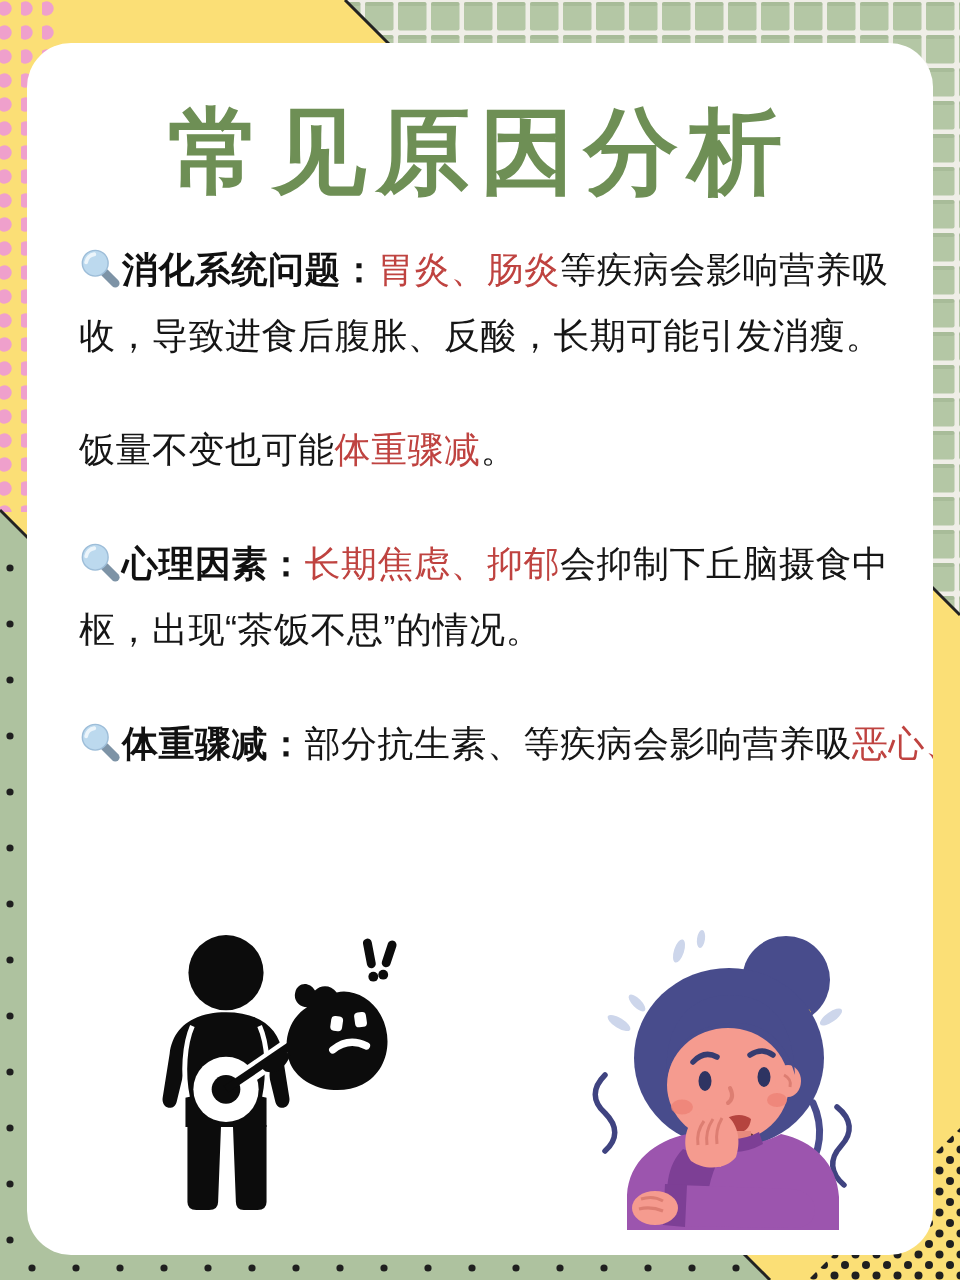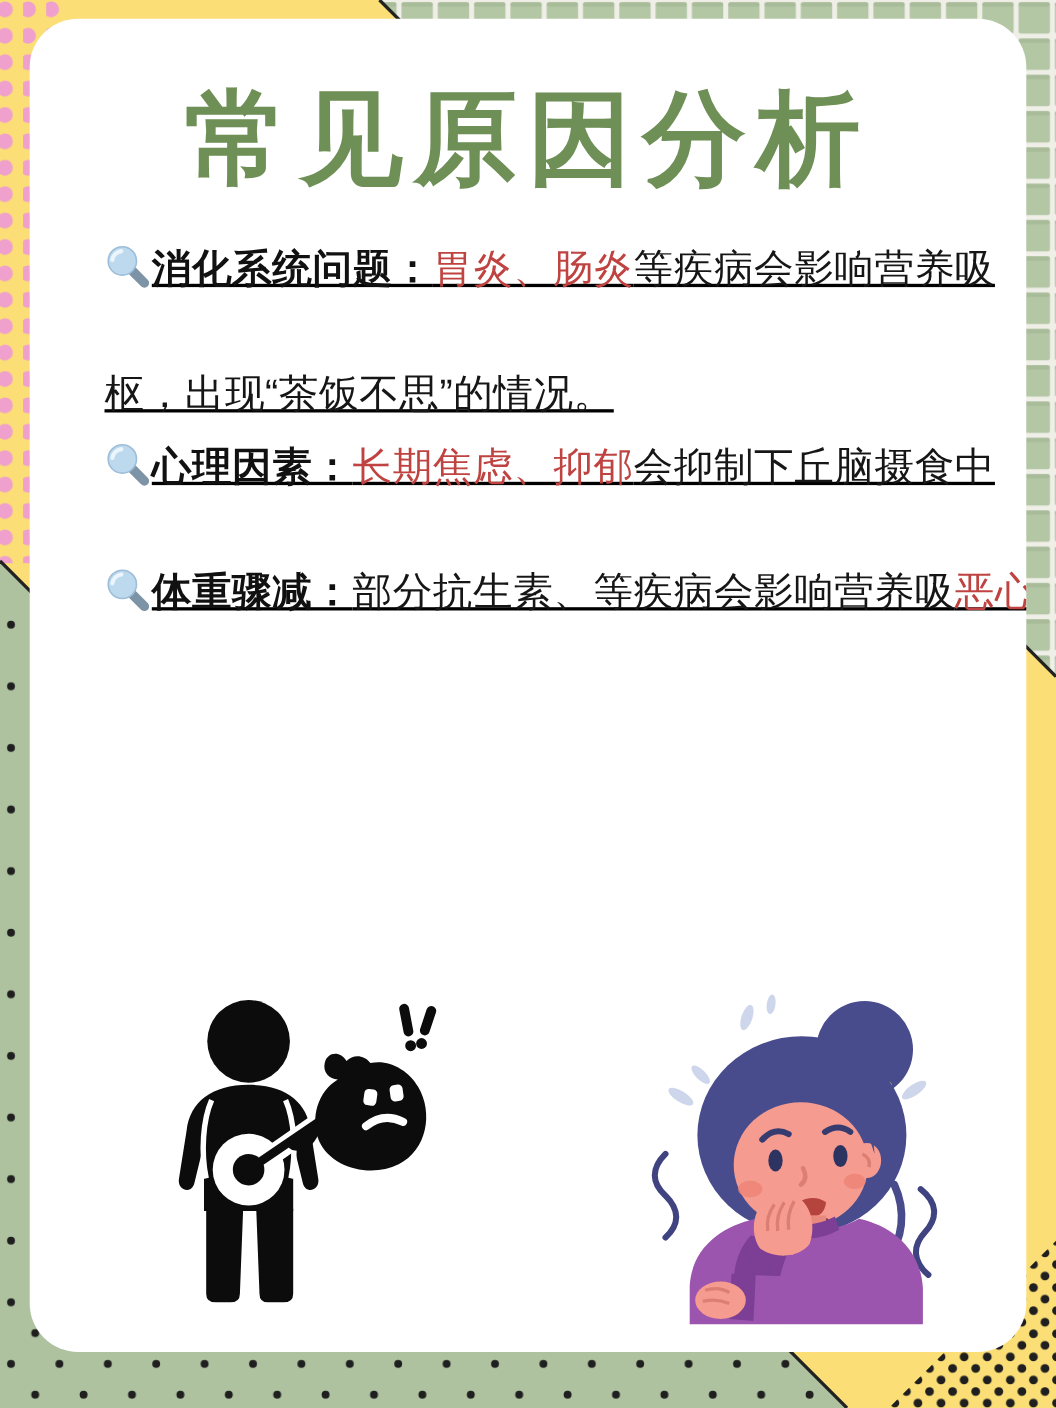--- a/index.html
+++ b/index.html
@@ -3,29 +3,29 @@
 <meta charset="utf-8">
 <style>
   html,body{margin:0;padding:0;}
   body{
     width:960px;height:1280px;overflow:hidden;position:relative;
     font-family:"Liberation Sans","DejaVu Sans",sans-serif;
     background:#fbdf76;
   }
   .bg-svg{position:absolute;left:0;top:0;width:960px;height:1280px;}
   .card{
-    position:absolute;left:27px;top:17px;width:906px;height:1212px;
+    position:absolute;left:27px;top:43px;width:906px;height:1212px;
     background:#ffffff;border-radius:44px;overflow:hidden;
   }
   .title{
     margin-top:50px;height:118px;line-height:118px;
     text-align:center;font-size:94px;font-weight:700;
     letter-spacing:10px;color:#6e8f55;
   }
-  .sections{margin-top:26px;padding:0 50px 0 68px;text-decoration:underline;}
+  .sections{margin-top:26px;padding:0 50px 0 52px;}
   .section{margin-bottom:48px;}
   .p-line{
     white-space:nowrap;line-height:66px;font-size:36px;
     color:#151515;font-weight:500;letter-spacing:0.5px;
   }
   .seg-label{font-weight:700;color:#111111;}
   .seg-red{color:#bf4340;}
   .seg-normal{color:#161616;}
   .mag{vertical-align:-7px;margin-right:1px;}
   .illus{position:absolute;}
@@ -71,35 +71,41 @@
   <div class="sections">
 
     <div class="section">
       <div class="p-line">
         <svg class="mag" width="42" height="42" viewBox="0 0 44 44">
           <line x1="27" y1="27" x2="38" y2="38" stroke="#7d93a6" stroke-width="9" stroke-linecap="round"></line>
           <circle cx="17" cy="17" r="13.5" fill="#bcd9ee" stroke="#9dbdd8" stroke-width="1.5"></circle>
           <path d="M7.5,16 A10,10 0 0 1 16,7.6" stroke="#ecf5fb" stroke-width="4" fill="none" stroke-linecap="round"></path>
         </svg><span class="seg-label">消化系统问题：</span><span class="seg-red">胃炎、肠炎</span><span class="seg-normal">等疾病会影响营养吸</span>
       </div>
-    </div>
-
-    <div class="section">
+      <div class="p-line">
+        <span class="seg-normal">收，导致进食后腹胀、反酸，长期可能引发消瘦。</span>
+      </div>
     </div>
 
     <div class="section">
       <div class="p-line">
-        <span class="seg-normal">枢，出现“茶饭不思”的情况。</span>
+        <span class="seg-normal">饭量不变也可能</span><span class="seg-red">体重骤减</span><span class="seg-normal">。</span>
       </div>
+    </div>
+
+    <div class="section">
       <div class="p-line">
         <svg class="mag" width="42" height="42" viewBox="0 0 44 44">
           <line x1="27" y1="27" x2="38" y2="38" stroke="#7d93a6" stroke-width="9" stroke-linecap="round"></line>
           <circle cx="17" cy="17" r="13.5" fill="#bcd9ee" stroke="#9dbdd8" stroke-width="1.5"></circle>
           <path d="M7.5,16 A10,10 0 0 1 16,7.6" stroke="#ecf5fb" stroke-width="4" fill="none" stroke-linecap="round"></path>
         </svg><span class="seg-label">心理因素：</span><span class="seg-red">长期焦虑、抑郁</span><span class="seg-normal">会抑制下丘脑摄食中</span>
+      </div>
+      <div class="p-line">
+        <span class="seg-normal">枢，出现“茶饭不思”的情况。</span>
       </div>
     </div>
 
     <div class="section">
       <div class="p-line">
         <svg class="mag" width="42" height="42" viewBox="0 0 44 44">
           <line x1="27" y1="27" x2="38" y2="38" stroke="#7d93a6" stroke-width="9" stroke-linecap="round"></line>
           <circle cx="17" cy="17" r="13.5" fill="#bcd9ee" stroke="#9dbdd8" stroke-width="1.5"></circle>
           <path d="M7.5,16 A10,10 0 0 1 16,7.6" stroke="#ecf5fb" stroke-width="4" fill="none" stroke-linecap="round"></path>
         </svg><span class="seg-label">体重骤减：</span><span class="seg-normal">部分抗生素、等疾病会影响营养吸</span><span class="seg-red">恶心、</span>

